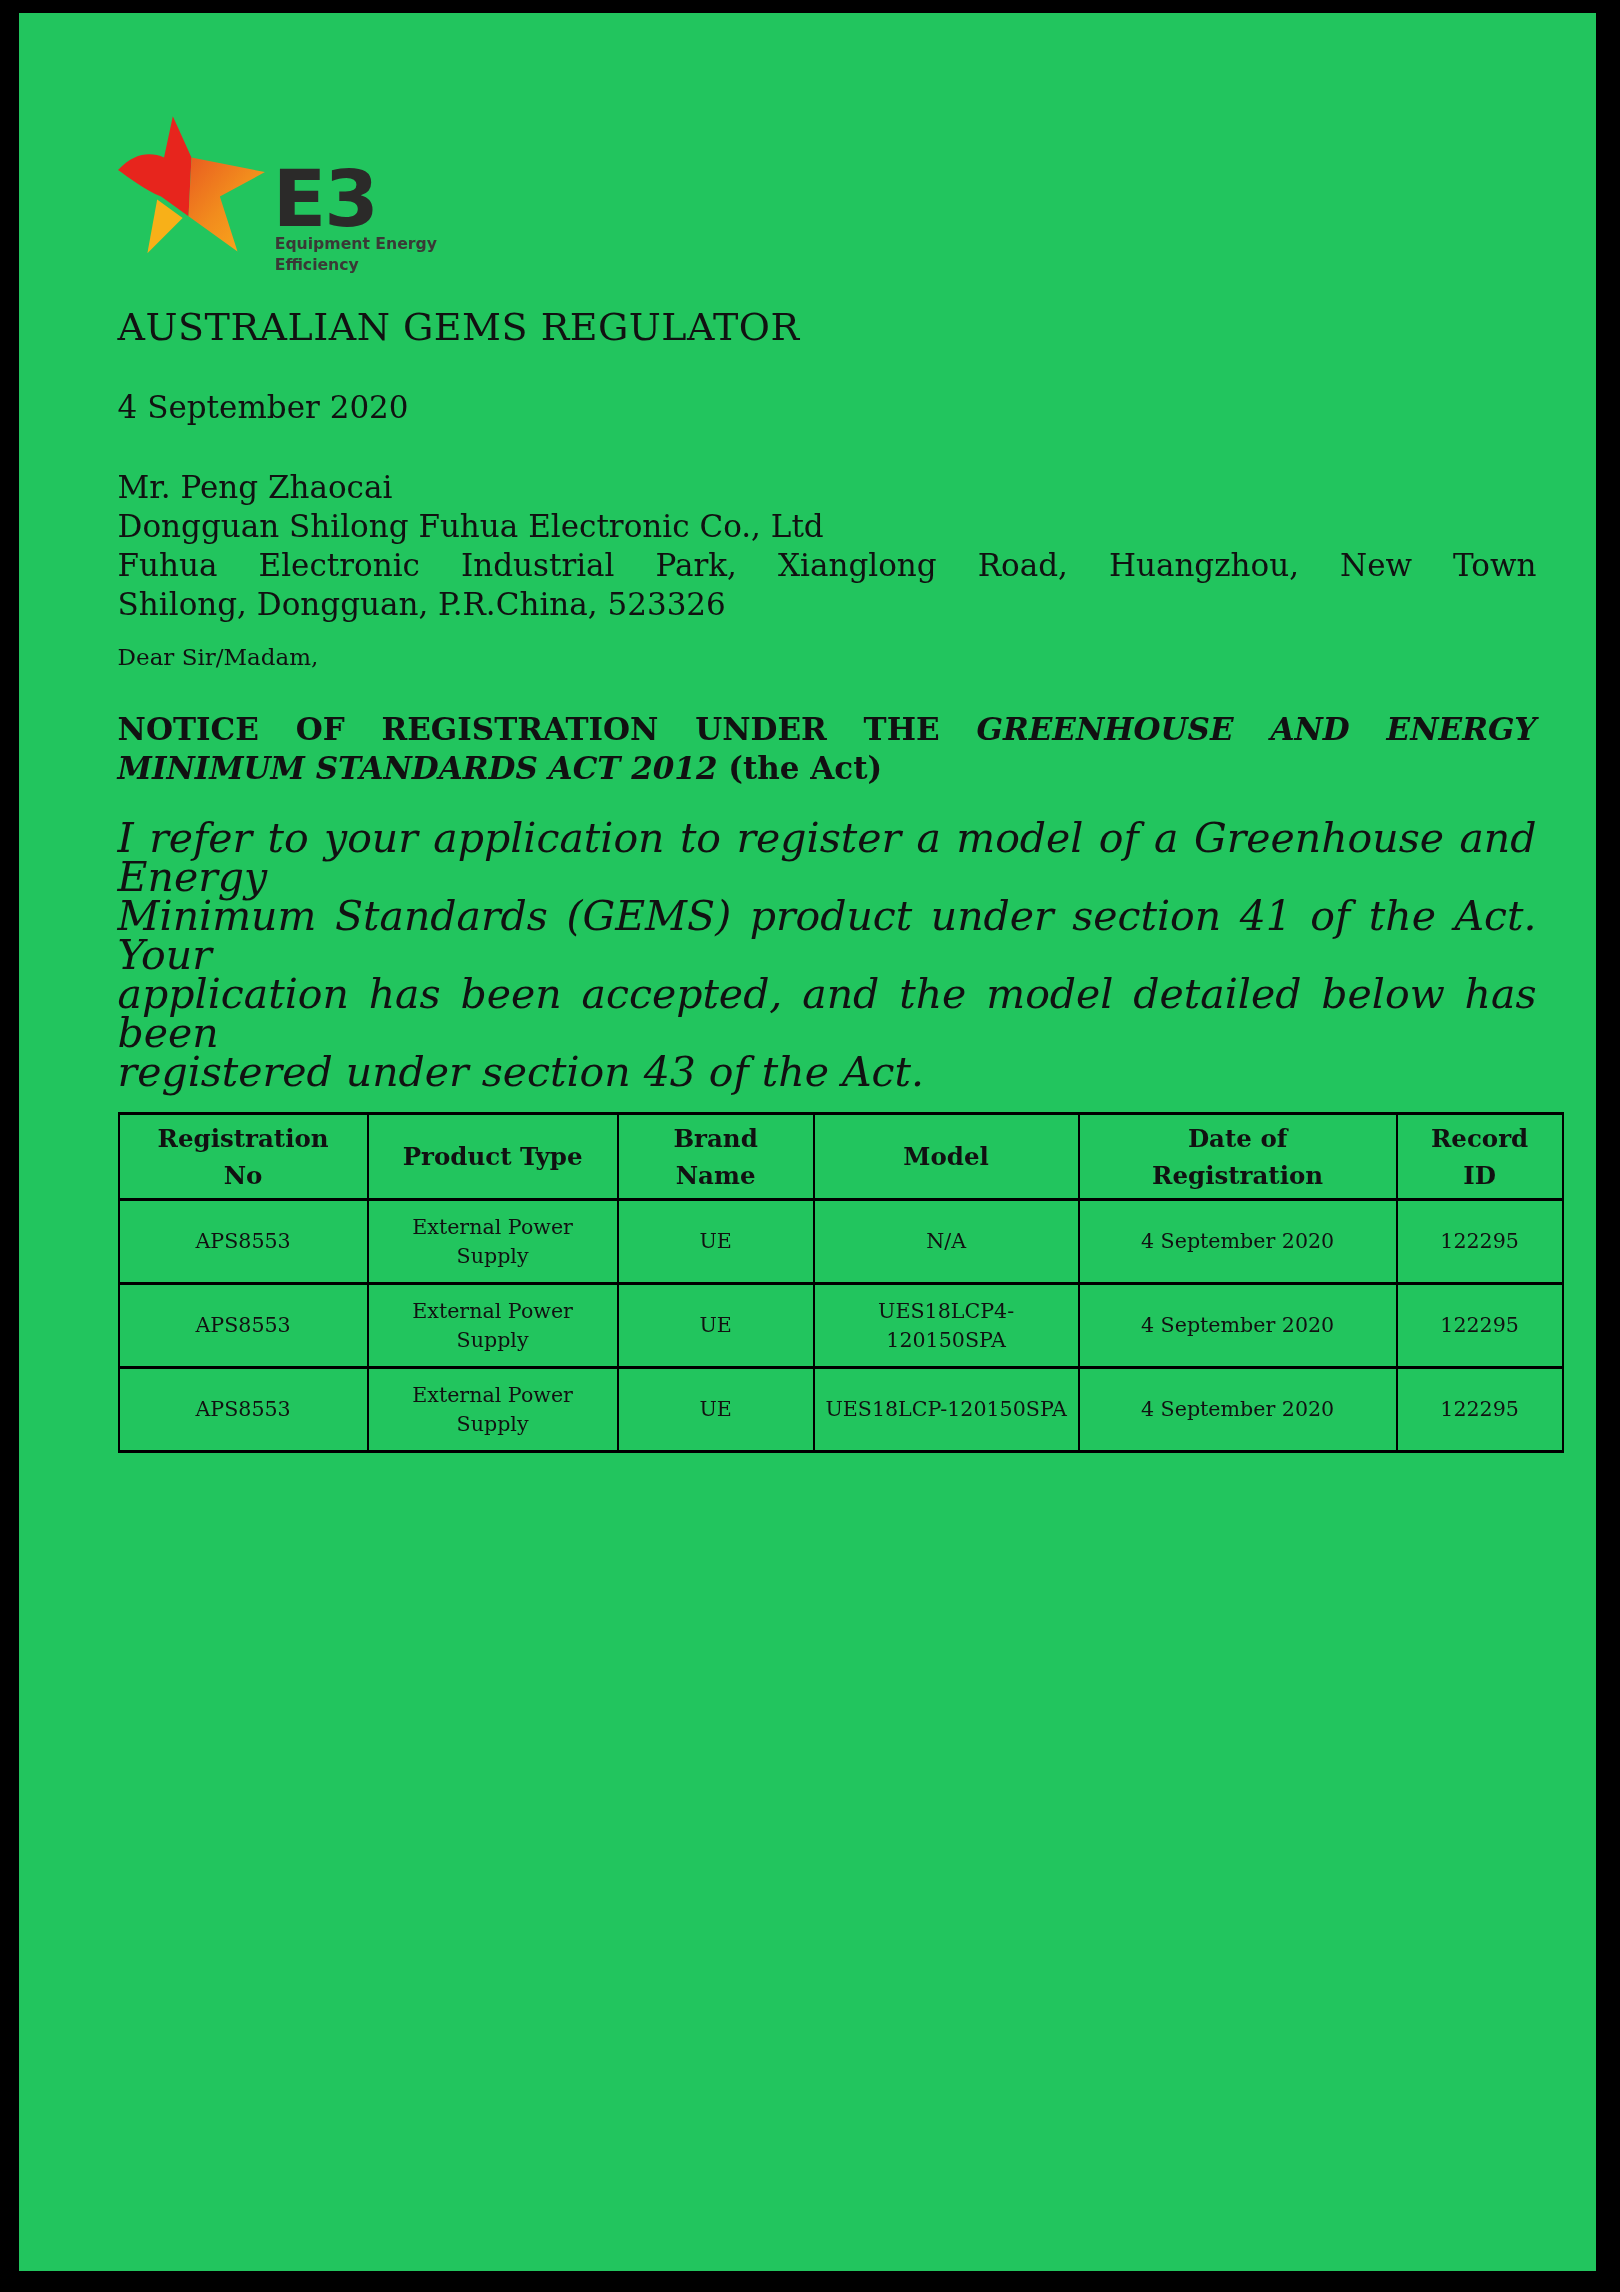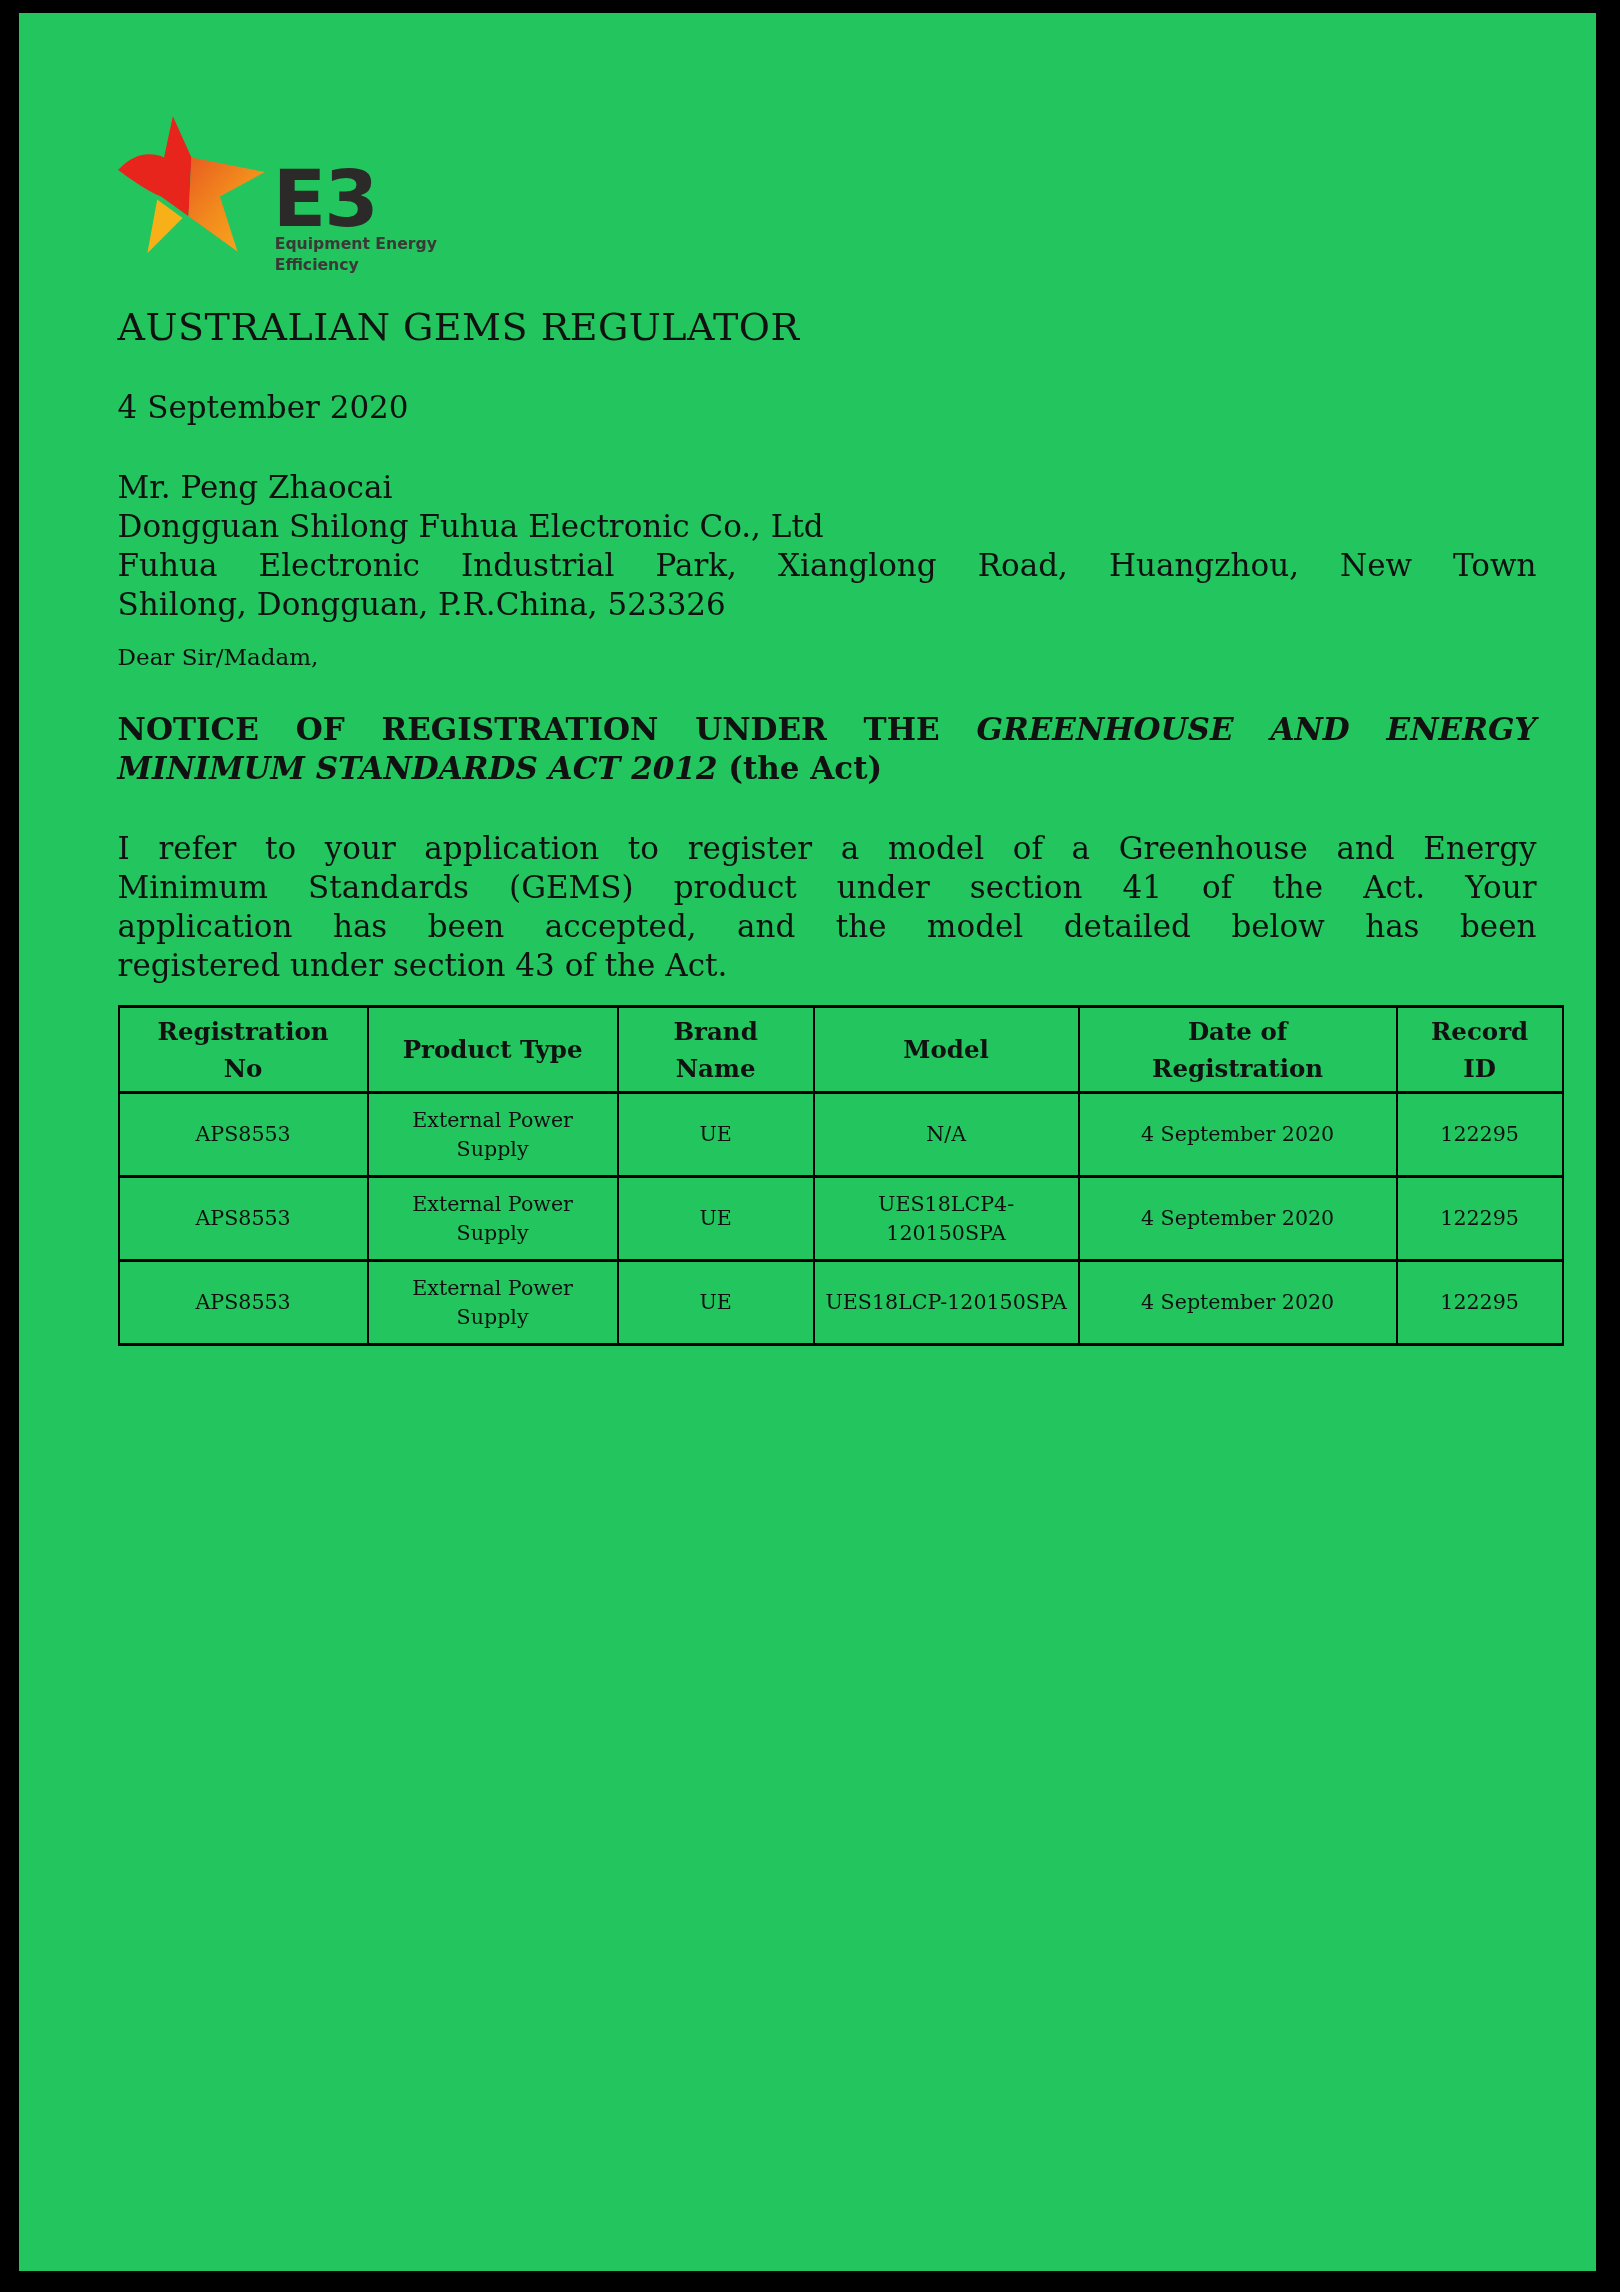--- a/index.html
+++ b/index.html
@@ -42,23 +42,24 @@
     font-size: 23px;
     line-height: 39px;
   }
   .subject {
     margin-top: 33px;
     font-size: 31px;
     line-height: 39px;
     font-weight: bold;
   }
   .bodytext {
-    margin-top: 41px;
-    font-size: 31px;
-    line-height: 39px;
+    margin-top: 31px;
+    font-size: 41px;
+    line-height: 39px;
+    font-style: italic;
   }
   .jline {
     text-align: justify;
     text-align-last: justify;
   }
   .it { font-style: italic; }
   
   table.reg {
     margin-top: 20px;
     border-collapse: collapse;

